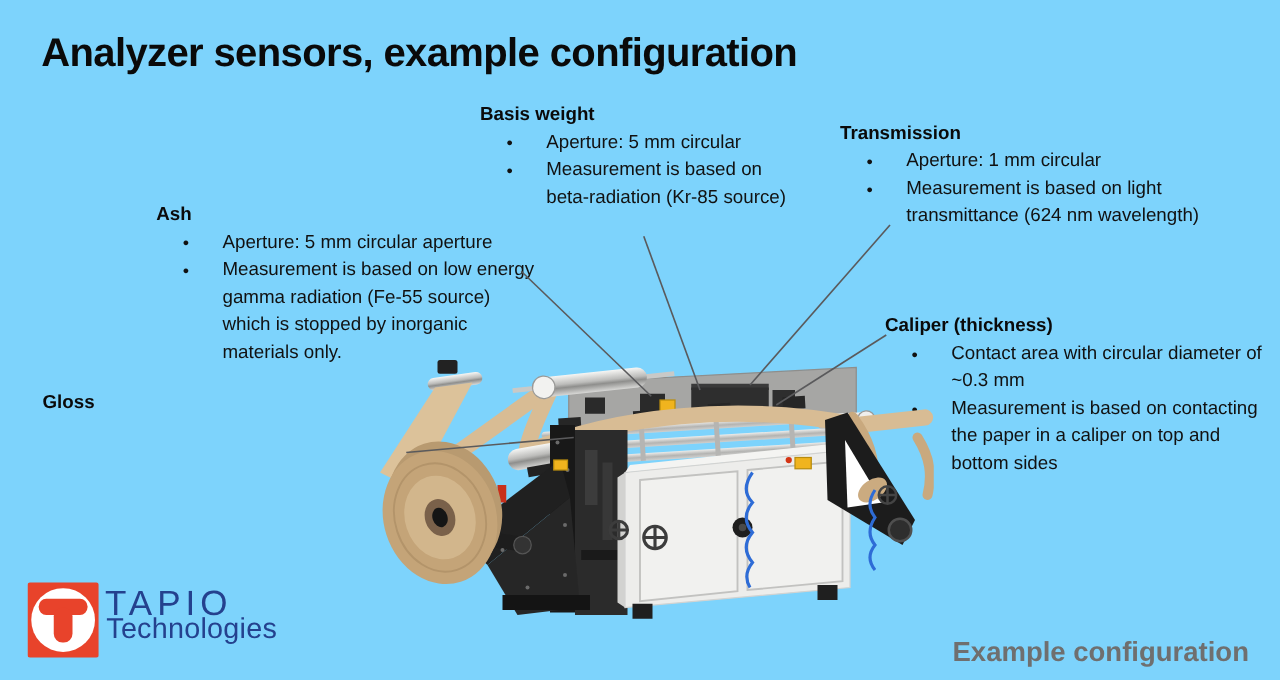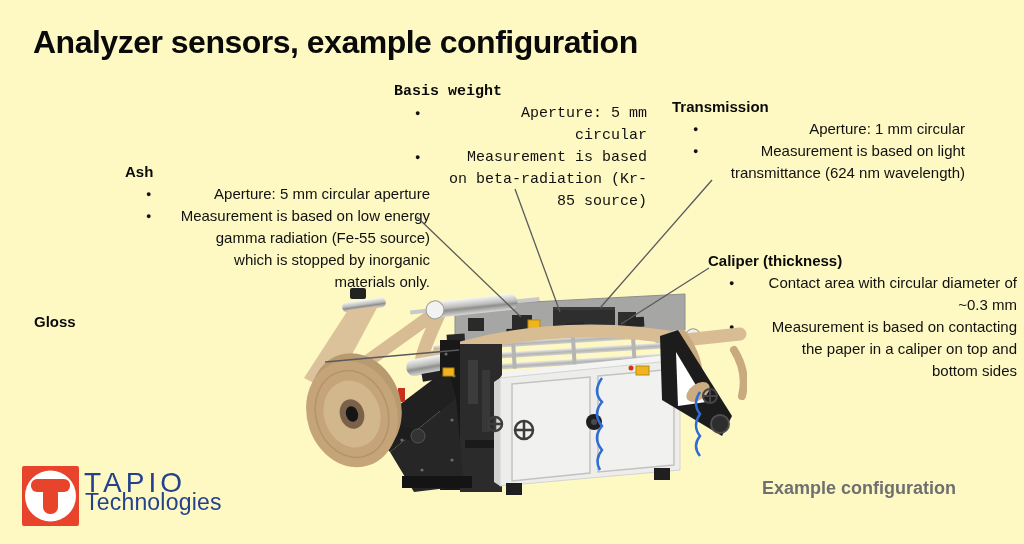--- a/index.html
+++ b/index.html
@@ -1,42 +1,42 @@
 <!DOCTYPE html>
 <html><head>
 <meta charset="utf-8">
 <style>
   html,body{margin:0;padding:0;background:#ffffff;}
   .slide{
-    position:relative;width:1024px;height:544px;background:#fef9c3;overflow:hidden;
+    position:relative;width:1024px;height:544px;background:#7dd3fc;overflow:hidden;
     font-family:"Liberation Sans","DejaVu Sans",sans-serif;color:#0b0b0b;
   }
   .title{
     position:absolute;left:33px;top:22px;margin:0;
     font-size:32px;line-height:40px;font-weight:bold;letter-spacing:-0.5px;color:#0a0a0a;
   }
   .sec{position:absolute;font-size:15px;line-height:22px;color:#111;}
   .sec h2{font-size:15px;line-height:22px;font-weight:bold;margin:0;color:#0a0a0a;}
   .sec ul{list-style:none;margin:0;padding:0;}
-  .sec li{position:relative;padding-left:53px;text-align:right;}
+  .sec li{position:relative;padding-left:53px;}
   .sec li::before{content:"\25CF";position:absolute;left:21px;top:0;font-size:9px;line-height:22px;color:#111;}
-  .sec-basis{left:394px;top:81px;width:253px;font-family:Liberation Mono, monospace;}
+  .sec-basis{left:384px;top:81px;width:253px;}
   .sec-trans{left:672px;top:96px;width:293px;}
   .sec-ash{left:125px;top:137px;width:305px;margin-top:24px;}
   .sec-caliper{left:708px;top:250px;width:309px;}
   .sec-gloss{left:34px;top:311px;width:301px;}
   .machine{position:absolute;left:302px;top:280px;width:445px;height:240px;}
   .lines{position:absolute;left:0;top:0;width:1024px;height:544px;pointer-events:none;}
   .logo{position:absolute;left:22px;top:462px;width:230px;height:70px;}
   .logo-icon{position:absolute;left:0;top:2px;width:57px;height:64px;}
   .logo-brand{position:absolute;left:62px;top:0px;margin:0;font-size:28px;line-height:42px;
     font-weight:400;letter-spacing:4px;color:#24418e;}
   .logo-sub{position:absolute;left:63px;top:27px;margin:0;font-size:23px;line-height:26px;
     font-weight:400;letter-spacing:0.2px;color:#24418e;}
-  .caption{position:absolute;left:762px;top:476px;margin:0;font-size:18px;line-height:24px;
+  .caption{position:absolute;left:762px;top:510px;margin:0;font-size:22px;line-height:24px;
     font-weight:bold;color:#6f6f6f;}
 </style>
 </head>
 <body>
 
 <div class="slide">
 
   <h1 class="title">Analyzer sensors, example configuration</h1>
 
   <section class="sec sec-basis">

